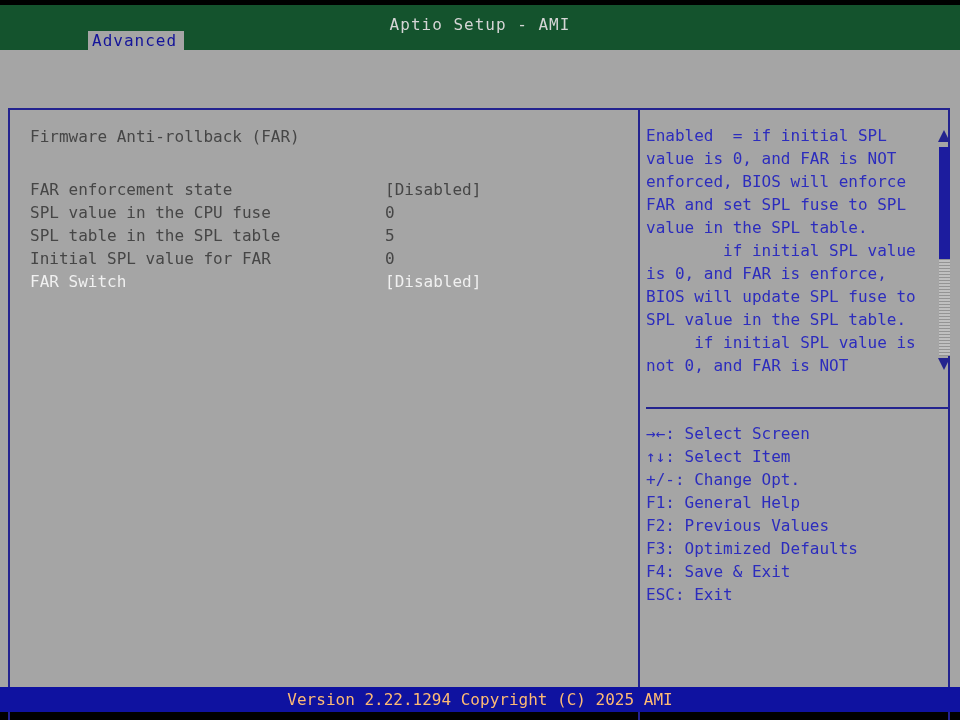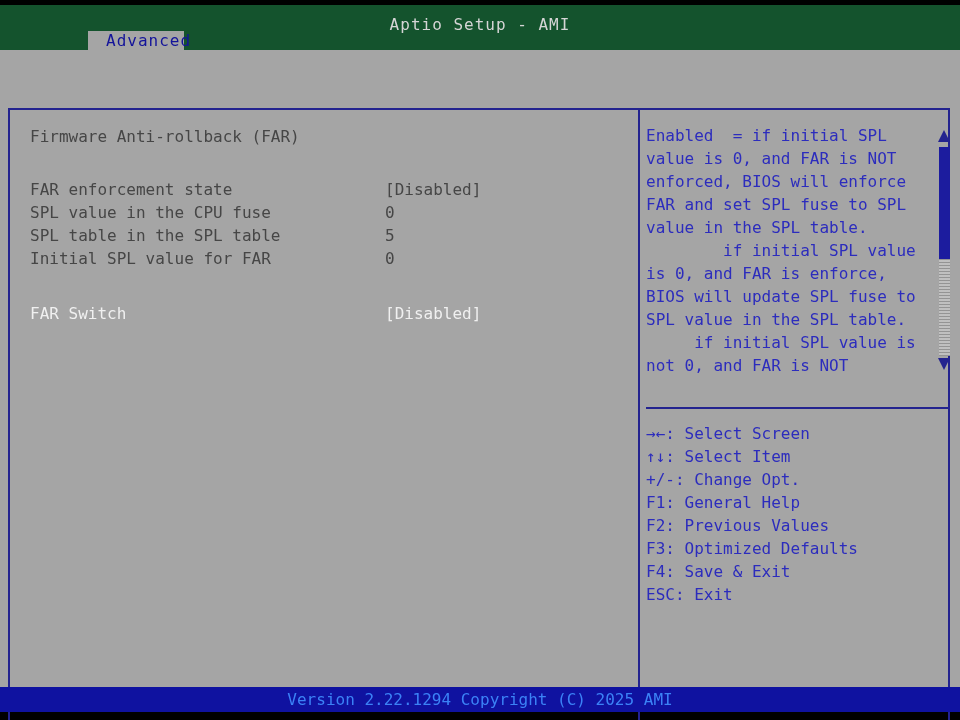--- a/index.html
+++ b/index.html
@@ -3,33 +3,33 @@
 <meta charset="utf-8">
 <style>
   * { margin:0; padding:0; box-sizing:border-box; }
   html,body { width:960px; height:720px; background:#000; overflow:hidden; }
   body { font-family:"DejaVu Sans Mono","Liberation Mono",monospace; font-size:16px; position:relative; }
 
   
   .header-bar { position:absolute; left:0; top:5px; width:960px; height:45px; background:#14532d; }
   .setup-title { position:absolute; left:0; top:10px; width:100%; text-align:center; color:#d5d5d5; letter-spacing:1px; }
   .tab { position:absolute; left:88px; top:31px; width:96px; height:19px; background:#a5a5a5;
-         color:#14149a; line-height:19px; padding-left:18px; letter-spacing:1px; }
+         color:#14149a; line-height:19px; padding-left:4px; letter-spacing:1px; }
 
   
   .content { position:absolute; left:0; top:50px; width:960px; height:637px; background:#a5a5a5; }
   .frame { position:absolute; left:8px; top:58px; width:942px; height:617px; border:2px solid #23238f; }
   .vdivider { position:absolute; left:638px; top:58px; width:2px; height:617px; background:#23238f; }
 
   
   .section-title { position:absolute; left:30px; top:75px; height:23px; line-height:23px; color:#464646; white-space:pre; }
   .items { position:absolute; left:30px; top:128px; width:580px; }
   .item-row { position:relative; height:23px; line-height:23px; color:#464646; white-space:pre; }
   .item-row .item-value { position:absolute; left:355px; top:0; }
-  .item-row.selected { color:#f0f0f0;margin-top:32px; }
+  .item-row.selected { color:#f0f0f0; }
 
   
   .help-lines { position:absolute; left:646px; top:74px; width:286px; color:#2c2cbd; }
   .help-line { height:23px; line-height:23px; white-space:pre; }
 
   
   .scrollbar { position:absolute; left:938px; top:80px; width:13px; height:240px; }
   .sb-up, .sb-down { position:absolute; left:0; width:0; height:0; border-left:6.5px solid transparent; border-right:6.5px solid transparent; }
   .sb-up   { top:0;    border-bottom:12px solid #23238f; }
   .sb-down { bottom:0; border-top:12px solid #23238f; }
@@ -40,21 +40,21 @@
             }
 
   .hseparator { position:absolute; left:646px; top:357px; width:304px; height:2px; background:#23238f; }
 
   
   .legend { position:absolute; left:646px; top:372px; width:300px; color:#2c2cbd; }
   .legend-line { height:23px; line-height:23px; white-space:pre; }
 
   
   .footer-bar { position:absolute; left:0; top:687px; width:960px; height:25px; background:#0f12a0; }
-  .footer-text { width:100%; text-align:center; line-height:25px; color:#3b82f6; }
+  .footer-text { width:100%; text-align:center; line-height:25px; color:#fdba74; }
 </style>
 </head>
 <body>
 
 <div class="header-bar">
   <div class="setup-title">Aptio Setup - AMI</div>
 </div>
 <div class="tab">Advanced</div>
 
 <div class="content">

